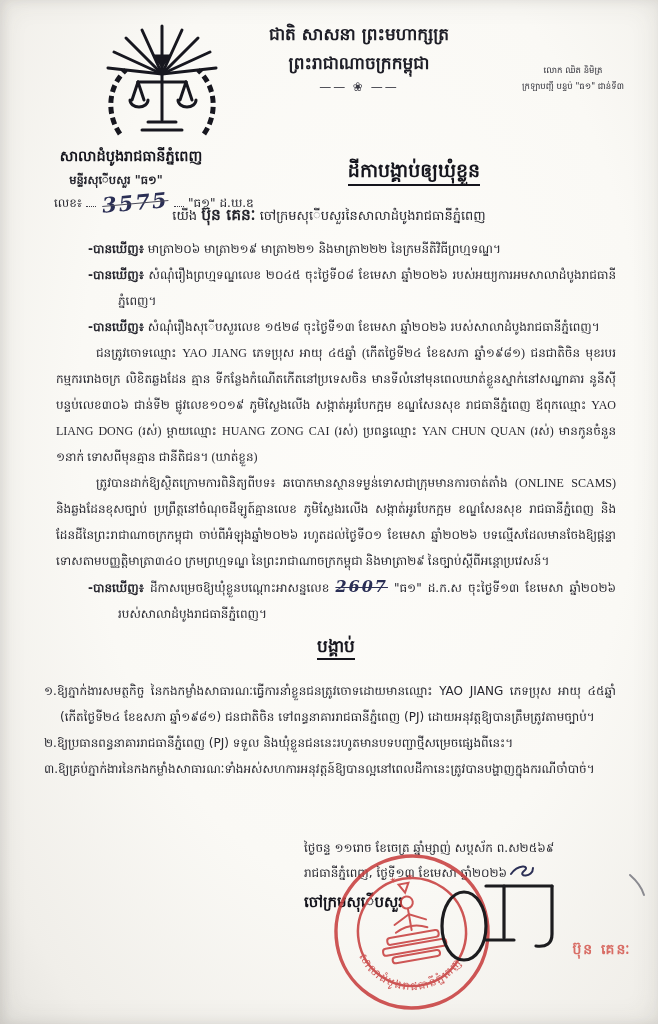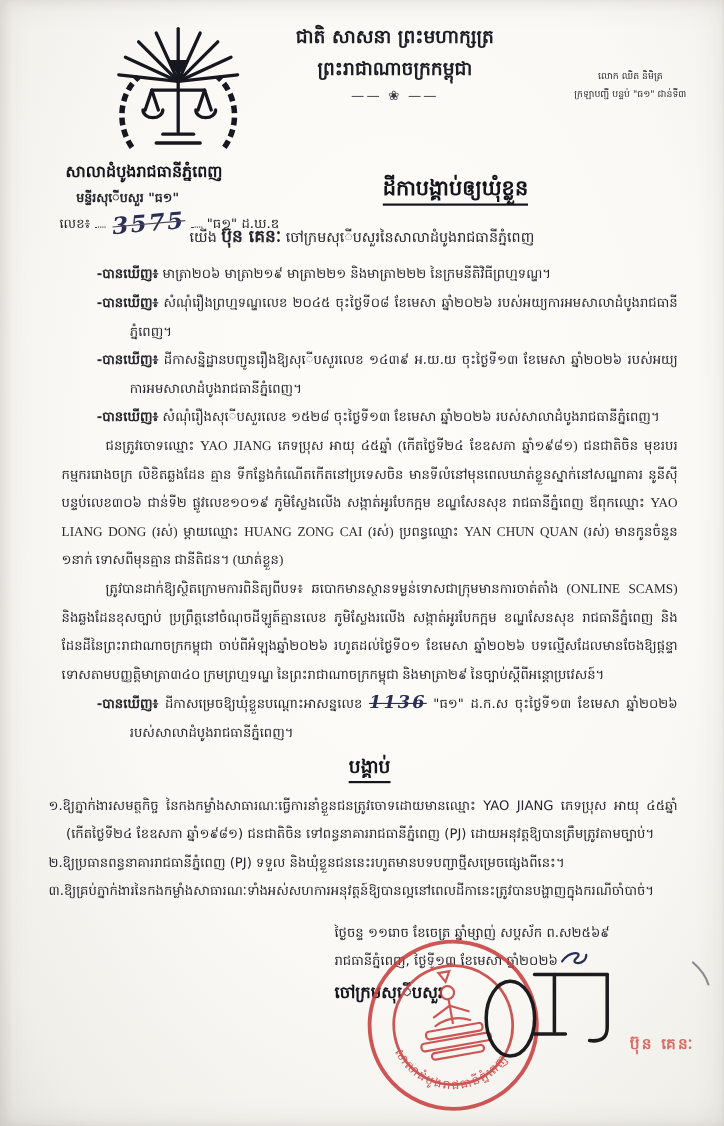--- a/index.html
+++ b/index.html
@@ -32,21 +32,21 @@
   .doc-title{top:158px;left:210px;right:40px;text-align:center;font-weight:bold;font-size:19px;color:#15151d;
     }
   .doc-title span{border-bottom:2.2px solid #15151d;padding-bottom:3px;}
   .issuer{top:205px;left:0;right:0;text-align:center;font-size:13px;}
   .issuer .jname{font-weight:bold;font-size:15.5px;}
   
   .body{top:236px;left:56px;right:42px;font-size:12px;line-height:26px;text-align:justify;color:#26262e;}
   .seen{margin-left:32px;padding-left:30px;text-indent:-30px;}
   .seen-label{font-weight:bold;}
   .para{text-indent:40px;font-family:Liberation Serif, serif;}
-  .order-head{text-align:center;font-weight:bold;font-size:17px;margin:6px 0 8px 0;color:#15151d;}
+  .order-head{text-align:center;font-weight:bold;font-size:17px;margin:6px 0 19px 0;color:#15151d;}
   .order-head span{border-bottom:2.2px solid #15151d;padding-bottom:2px;}
   .order-item{margin-left:-12px;padding-left:16px;text-indent:-16px;}
   
   .sigblock{top:836px;right:6px;width:348px;font-size:12px;line-height:25px;}
   .signer-title{font-weight:bold;font-size:15px;margin-top:4px;color:#15151d;}
   .flourish{vertical-align:-2px;margin-left:2px;}
   .seal{top:850px;left:330px;width:164px;height:164px;opacity:.88;transform:rotate(-10deg);}
   .signature{top:868px;left:428px;width:180px;height:115px;}
   .name-stamp{top:940px;left:548px;width:108px;text-align:center;font-weight:bold;font-size:14px;
     color:#d4564e;letter-spacing:2px;opacity:.85;}
@@ -125,34 +125,30 @@
     <div class="seen">
       <span class="seen-label">-បានឃើញ៖</span>
       <span>មាត្រា២០៦ មាត្រា២១៩ មាត្រា២២១ និងមាត្រា២២២ នៃក្រមនីតិវិធីព្រហ្មទណ្ឌ។</span>
     </div>
     <div class="seen">
       <span class="seen-label">-បានឃើញ៖</span>
       <span>សំណុំរឿងព្រហ្មទណ្ឌលេខ ២០៤៥ ចុះថ្ងៃទី០៨ ខែមេសា ឆ្នាំ២០២៦ របស់អយ្យការអមសាលាដំបូងរាជធានីភ្នំពេញ។</span>
     </div>
     <div class="seen">
       <span class="seen-label">-បានឃើញ៖</span>
-      <span>ដីកាសន្និដ្ឋានបញ្ជូនរឿងឱ្យសុើបសួរលេខ ១៤៣៩ អ.យ.យ ចុះថ្ងៃទី១៣ ខែមេសា ឆ្នាំ២០២៦ របស់អយ្យការអមសាលាដំបូងរាជធានីភ្នំពេញ។</span>
-    </div>
-    <div class="seen">
-      <span class="seen-label">-បានឃើញ៖</span>
       <span>សំណុំរឿងសុើបសួរលេខ ១៥២៨ ចុះថ្ងៃទី១៣ ខែមេសា ឆ្នាំ២០២៦ របស់សាលាដំបូងរាជធានីភ្នំពេញ។</span>
     </div>
 
     <div class="para">ជនត្រូវចោទឈ្មោះ YAO JIANG ភេទប្រុស អាយុ ៤៥ឆ្នាំ (កើតថ្ងៃទី២៤ ខែឧសភា ឆ្នាំ១៩៨១) ជនជាតិចិន មុខរបរ កម្មកររោងចក្រ លិខិតឆ្លងដែន គ្មាន ទីកន្លែងកំណើតកើតនៅប្រទេសចិន មានទីលំនៅមុនពេលឃាត់ខ្លួនស្នាក់នៅសណ្ឋាគារ នូនីសុី បន្ទប់លេខ៣០៦ ជាន់ទី២ ផ្លូវលេខ១០១៩ ភូមិស្លែងលើង សង្កាត់អូរបែកក្អម ខណ្ឌសែនសុខ រាជធានីភ្នំពេញ ឪពុកឈ្មោះ YAO LIANG DONG (រស់) ម្ដាយឈ្មោះ HUANG ZONG CAI (រស់) ប្រពន្ធឈ្មោះ YAN CHUN QUAN (រស់) មានកូនចំនួន ១នាក់ ទោសពីមុនគ្មាន ជានីតិជន។ (ឃាត់ខ្លួន)</div>
     <div class="para">ត្រូវបានដាក់ឱ្យស្ថិតក្រោមការពិនិត្យពីបទ៖ ឆបោកមានស្ថានទម្ងន់ទោសជាក្រុមមានការចាត់តាំង (ONLINE SCAMS) និងឆ្លងដែនខុសច្បាប់ ប្រព្រឹត្តនៅចំណុចដីឡូត៍គ្មានលេខ ភូមិស្លែងរលើង សង្កាត់អូរបែកក្អម ខណ្ឌសែនសុខ រាជធានីភ្នំពេញ និងដែនដីនៃព្រះរាជាណាចក្រកម្ពុជា ចាប់ពីអំឡុងឆ្នាំ២០២៦ រហូតដល់ថ្ងៃទី០១ ខែមេសា ឆ្នាំ២០២៦ បទល្មើសដែលមានចែងឱ្យផ្តន្ទាទោសតាមបញ្ញត្តិមាត្រា៣៤០ ក្រមព្រហ្មទណ្ឌ នៃព្រះរាជាណាចក្រកម្ពុជា និងមាត្រា២៩ នៃច្បាប់ស្ដីពីអន្តោប្រវេសន៍។</div>
 
     <div class="seen">
       <span class="seen-label">-បានឃើញ៖</span>
       <span>ដីកាសម្រេចឱ្យឃុំខ្លួនបណ្ដោះអាសន្នលេខ</span>
-      <span class="hw-inline">1136</span>
+      <span class="hw-inline">2607</span>
       <span>"ធ១" ដ.ក.ស ចុះថ្ងៃទី១៣ ខែមេសា ឆ្នាំ២០២៦ របស់សាលាដំបូងរាជធានីភ្នំពេញ។</span>
     </div>
 
     <div class="order-head">
       <span>បង្គាប់</span>
     </div>
     <div class="order-item">១.ឱ្យភ្នាក់ងារសមត្ថកិច្ច នៃកងកម្លាំងសាធារណៈធ្វើការនាំខ្លួនជនត្រូវចោទដោយមានឈ្មោះ YAO JIANG ភេទប្រុស អាយុ ៤៥ឆ្នាំ (កើតថ្ងៃទី២៤ ខែឧសភា ឆ្នាំ១៩៨១) ជនជាតិចិន ទៅពន្ធនាគាររាជធានីភ្នំពេញ (PJ) ដោយអនុវត្តឱ្យបានត្រឹមត្រូវតាមច្បាប់។</div>
     <div class="order-item">២.ឱ្យប្រធានពន្ធនាគាររាជធានីភ្នំពេញ (PJ) ទទួល និងឃុំខ្លួនជននេះរហូតមានបទបញ្ជាថ្មីសម្រេចផ្សេងពីនេះ។</div>
     <div class="order-item">៣.ឱ្យគ្រប់ភ្នាក់ងារនៃកងកម្លាំងសាធារណៈទាំងអស់សហការអនុវត្តន៍ឱ្យបានល្អនៅពេលដីកានេះត្រូវបានបង្ហាញក្នុងករណីចាំបាច់។</div>
   </div>

